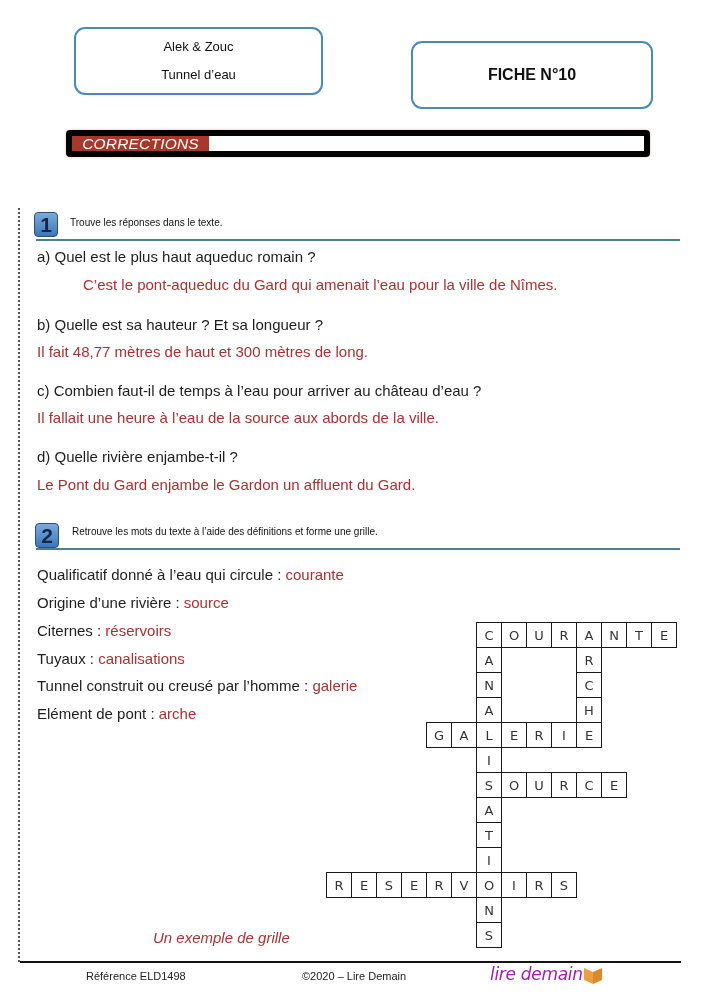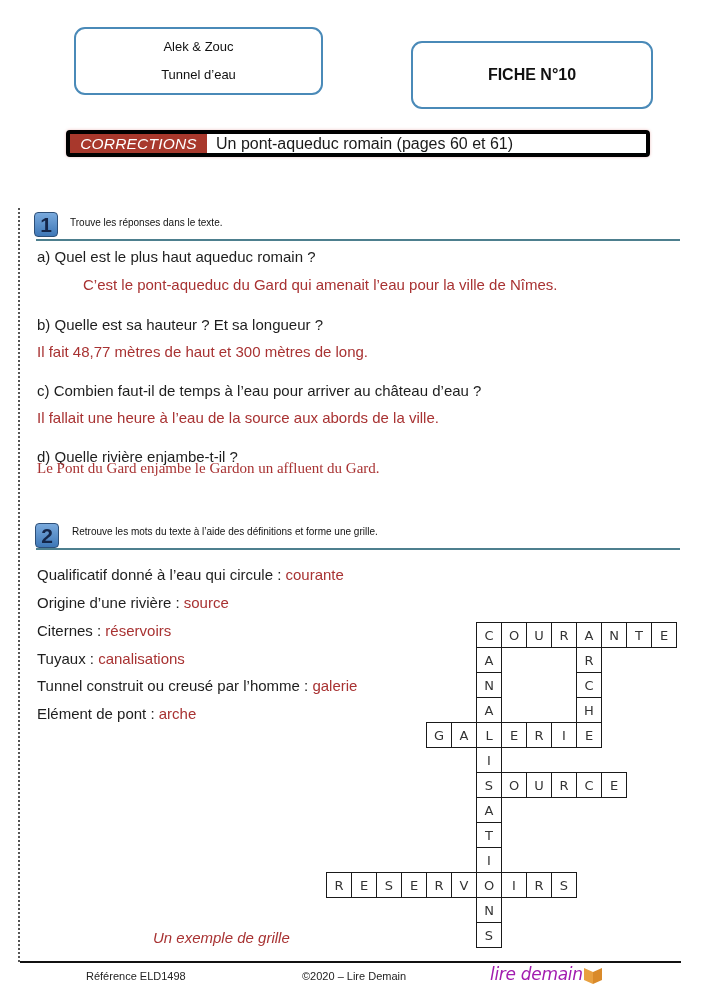--- a/index.html
+++ b/index.html
@@ -3,21 +3,21 @@
   <meta charset="utf-8">
   <style>
     html, body { margin: 0; padding: 0; background: #ffffff; }
     body { width: 707px; height: 1000px; position: relative; overflow: hidden;
            font-family: "Liberation Sans", sans-serif; color: #1e1e1e; }
     .hbox { position: absolute; border: 2px solid #4a8ab8; border-radius: 11px; box-sizing: border-box;
             display: flex; flex-direction: column; align-items: center; justify-content: center; }
     .hbox .line { font-weight: normal; font-size: 13px; line-height: 28px; color: #111; text-align: right; }
     .hbox .big { font-weight: bold; font-size: 16px; color: #111; }
     .corr { position: absolute; left: 66px; top: 130px; width: 584px; height: 27px; box-sizing: border-box;
-            border: 4px solid #000000; border-radius: 4px; box-shadow: 0 0 3px rgba(200,60,60,0.35);
+            border: 6px solid #000000; border-radius: 4px; box-shadow: 0 0 3px rgba(200,60,60,0.35);
             display: flex; align-items: center; overflow: hidden; }
     .corr-label { background: #a8382c; color: #fff; font-style: italic; font-size: 15.5px; height: 100%;
                   width: 137px; display: flex; align-items: center; justify-content: center; letter-spacing: 0.2px; }
     .corr-title { font-size: 16px; padding-left: 9px; color: #1a1a1a; }
     .dotline { position: absolute; left: 18px; top: 208px; height: 754px; border-left: 2px dotted #555; }
     .badge { position: absolute; width: 24px; height: 25px; box-sizing: border-box; border: 1px solid #2d4f78;
              border-radius: 4px; background: linear-gradient(#7aaadd, #3e77b7);
              color: #14264a; font-weight: bold; font-size: 21px; display: flex; align-items: center; justify-content: center; }
     .sec-title { position: absolute; font-weight: normal; font-size: 10px; color: #111; white-space: nowrap; }
     .sec-rule { position: absolute; height: 2px; background: #4d7f8e; }
@@ -42,37 +42,36 @@
 <div class="hbox" style="left:74px; top:27px; width:249px; height:68px;">
   <div class="line">Alek &amp; Zouc</div>
   <div class="line">Tunnel d’eau</div>
 </div>
 <div class="hbox" style="left:411px; top:27px; width:242px; height:68px;margin-top:14px;">
   <div class="big">FICHE N°10</div>
 </div>
 
 <div class="corr">
   <div class="corr-label">CORRECTIONS</div>
-  <div class="corr-title">Un pont-aqueduc romain (pages 60 et 61)</div>
 </div>
 
 <div class="dotline"></div>
 
 <div class="badge" style="left:34px; top:212px;">1</div>
 <div class="sec-title" style="left:70px; top:217px;">Trouve les réponses dans le texte.</div>
 <div class="sec-rule" style="left:36px; top:239px; width:644px;"></div>
 
 <div class="q" style="top:248px;">a) Quel est le plus haut aqueduc romain ?</div>
 <div class="q ans" style="top:276px;margin-left:46px;">C’est le pont-aqueduc du Gard qui amenait l’eau pour la ville de Nîmes.</div>
 <div class="q" style="top:316px;">b) Quelle est sa hauteur ? Et sa longueur ?</div>
 <div class="q ans" style="top:343px;">Il fait 48,77 mètres de haut et 300 mètres de long.</div>
 <div class="q" style="top:382px;">c) Combien faut-il de temps à l’eau pour arriver au château d’eau ?</div>
 <div class="q ans" style="top:409px;">Il fallait une heure à l’eau de la source aux abords de la ville.</div>
 <div class="q" style="top:448px;">d) Quelle rivière enjambe-t-il ?</div>
-<div class="q ans" style="top:460px;font-family:Liberation Serif, serif;">Le Pont du Gard enjambe le Gardon un affluent du Gard.</div>
+<div class="q ans" style="top:476px;">Le Pont du Gard enjambe le Gardon un affluent du Gard.</div>
 
 <div class="badge" style="left:35px; top:523px;">2</div>
 <div class="sec-title" style="left:72px; top:526px;text-align:right;">Retrouve les mots du texte à l’aide des définitions et forme une grille.</div>
 <div class="sec-rule" style="left:36px; top:548px; width:644px;"></div>
 
 <div class="defn" style="top:566px;"><span>Qualificatif donné à l’eau qui circule : </span><span class="ans">courante</span></div>
 <div class="defn" style="top:594px;"><span>Origine d’une rivière : </span><span class="ans">source</span></div>
 <div class="defn" style="top:622px;"><span>Citernes : </span><span class="ans">réservoirs</span></div>
 <div class="defn" style="top:650px;"><span>Tuyaux : </span><span class="ans">canalisations</span></div>
 <div class="defn" style="top:677px;"><span>Tunnel construit ou creusé par l’homme : </span><span class="ans">galerie</span></div>

